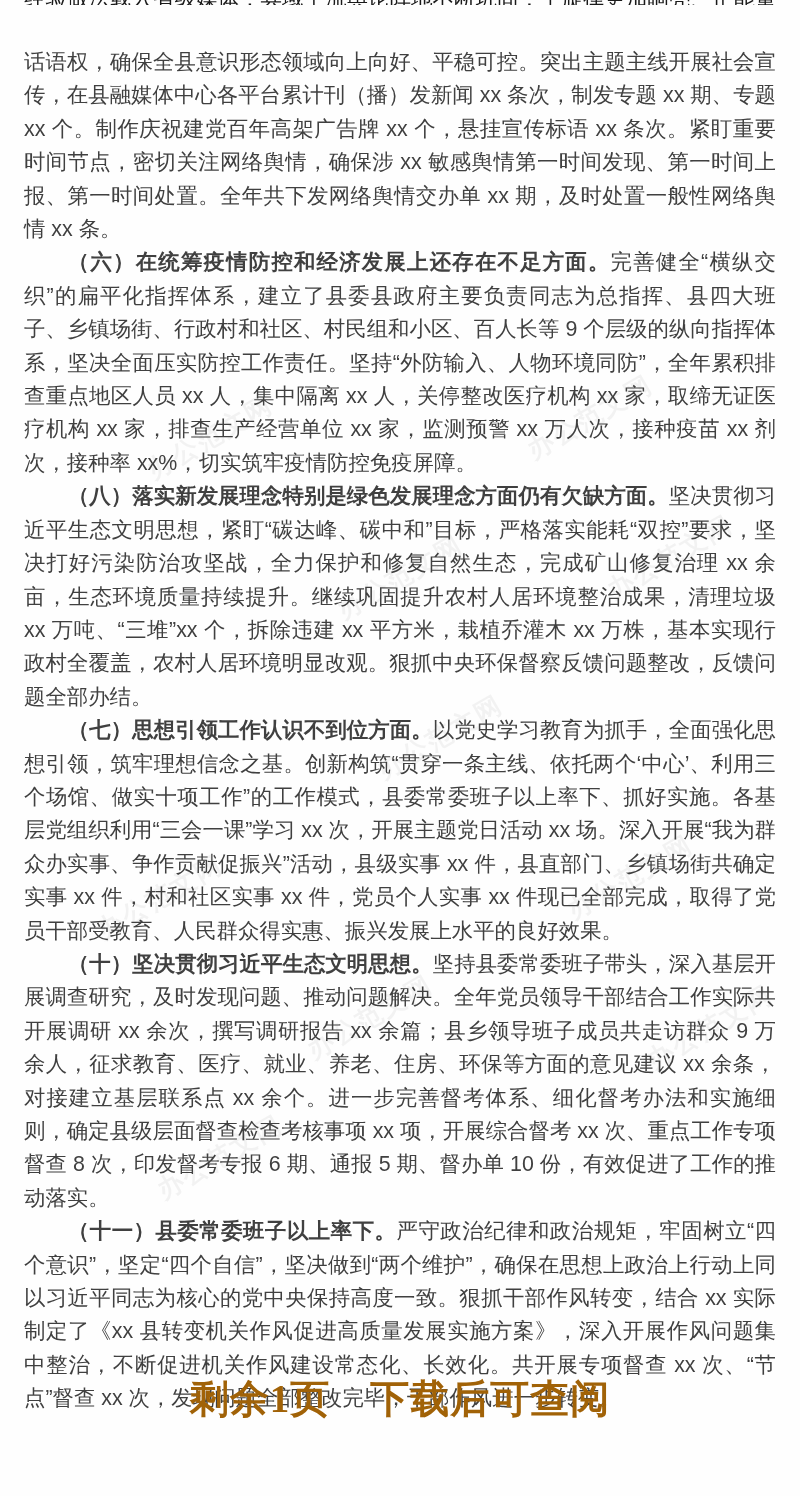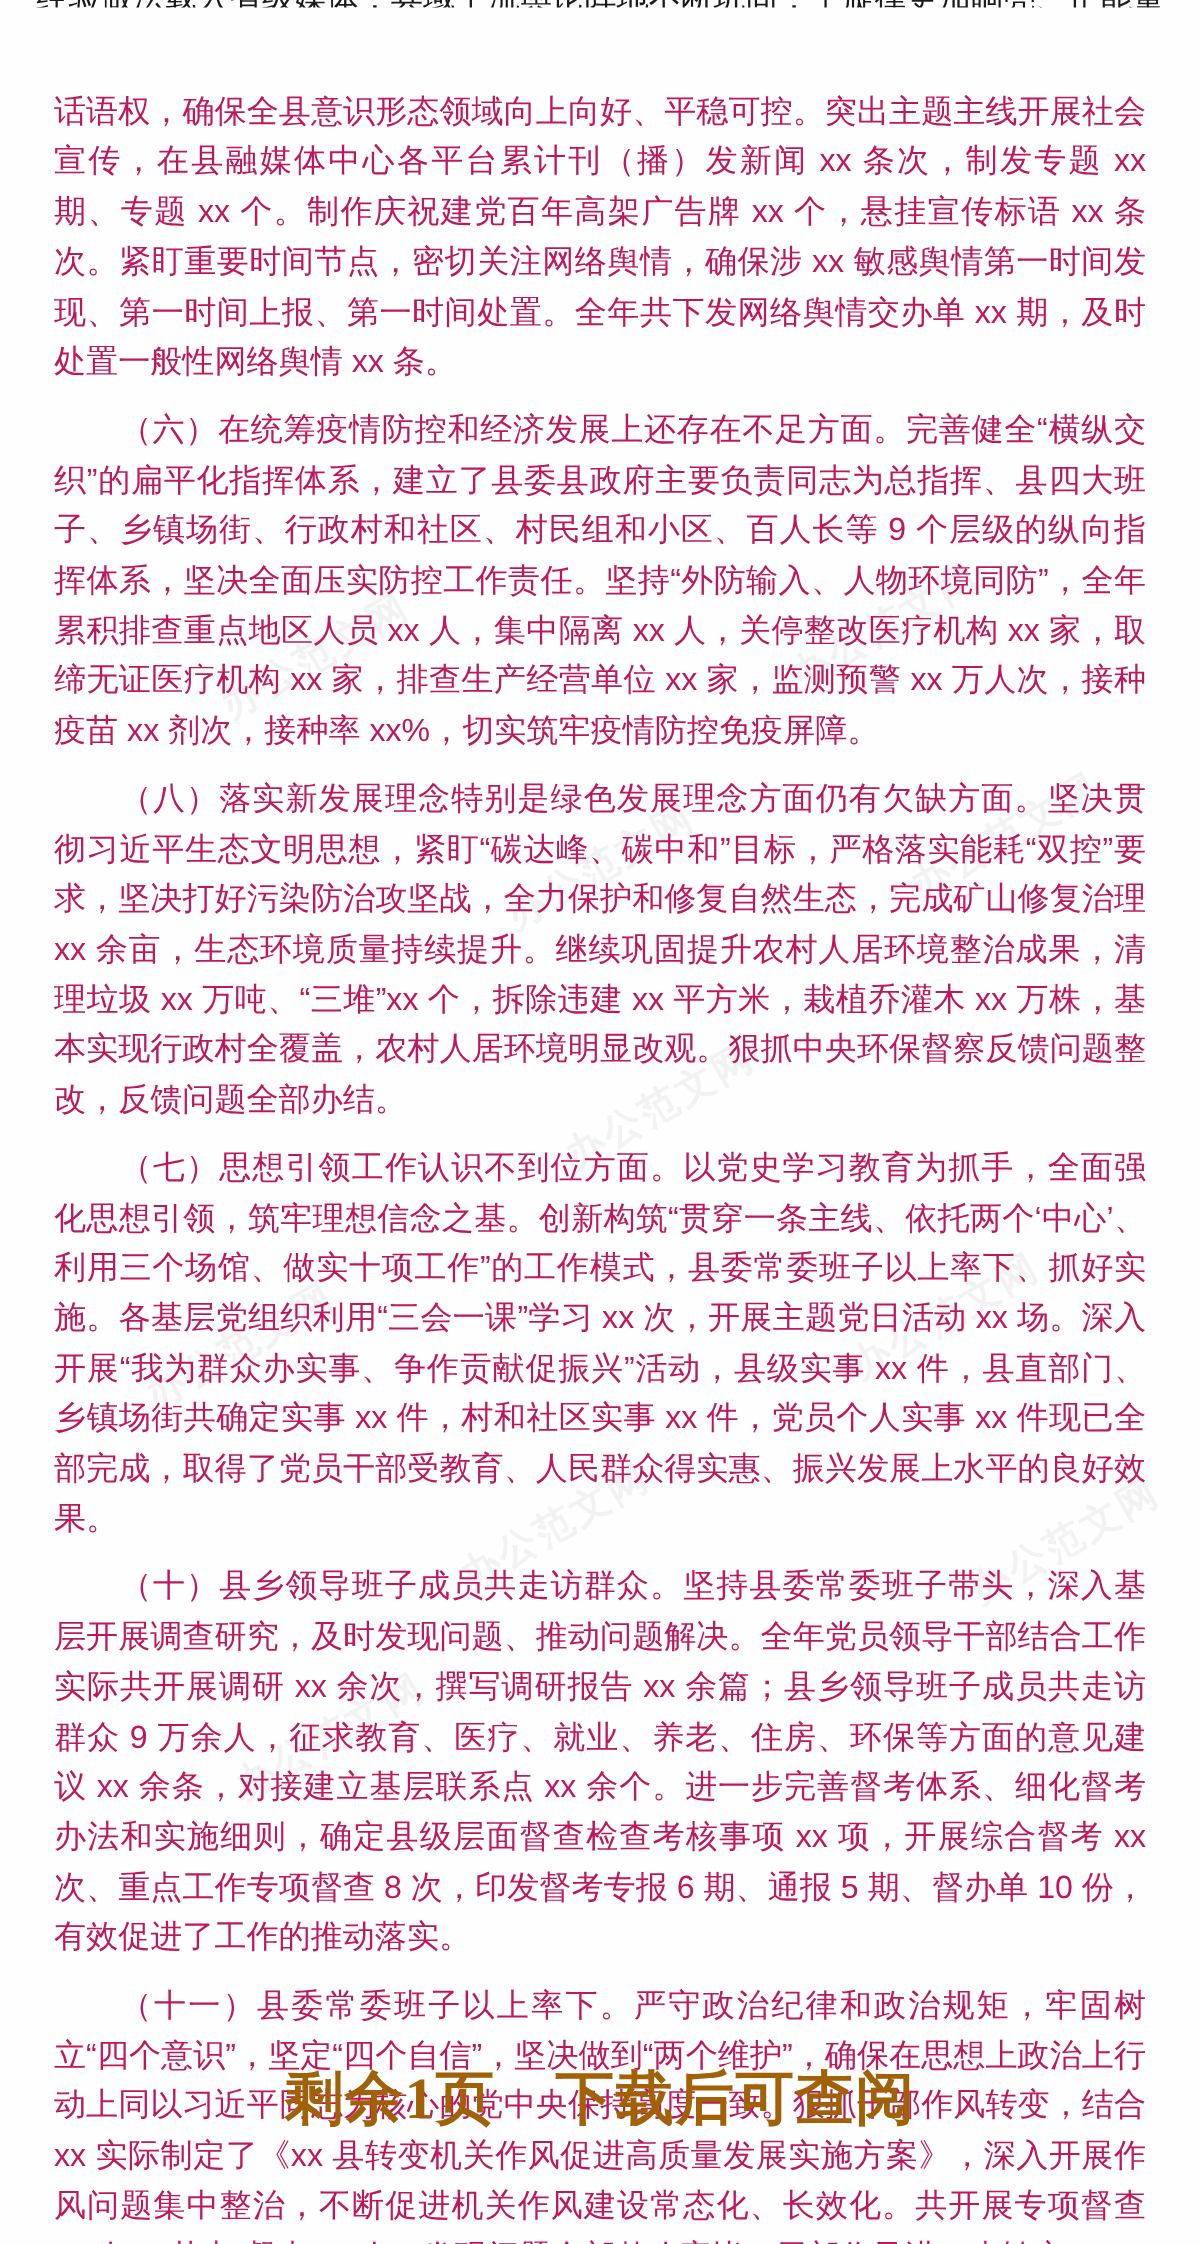--- a/index.html
+++ b/index.html
@@ -65,34 +65,34 @@
 
   
   .doc-body {
     position: absolute;
     left: 24px;
     top: 46px;
     width: 752px;
     z-index: 2;
   }
   p.para {
-    margin: 12px;
+    margin: 0;
     font-size: 21.4px;
     line-height: 33.4px;
-    color: #be185d;
+    color: #404040;
     text-align: justify;
     text-justify: inter-ideograph;
     text-align-last: left;
     letter-spacing: 0px;
     font-weight: normal;
   }
   p.indent { text-indent: 2.05em; }
   p.flush  { text-indent: 0; }
   .hd {
-    font-weight: normal;
+    font-weight: bold;
   }
 
   
   .footer-teaser {
     position: absolute;
     left: 0;
     top: 1372px;
     width: 800px;
     text-align: center;
     z-index: 3;
@@ -141,21 +141,21 @@
     <p class="para indent">
       <span class="hd">（八）落实新发展理念特别是绿色发展理念方面仍有欠缺方面。</span><span>坚决贯彻习近平生态文明思想，紧盯“碳达峰、碳中和”目标，严格落实能耗“双控”要求，坚决打好污染防治攻坚战，全力保护和修复自然生态，完成矿山修复治理 xx 余亩，生态环境质量持续提升。继续巩固提升农村人居环境整治成果，清理垃圾 xx 万吨、“三堆”xx 个，拆除违建 xx 平方米，栽植乔灌木 xx 万株，基本实现行政村全覆盖，农村人居环境明显改观。狠抓中央环保督察反馈问题整改，反馈问题全部办结。</span>
     </p>
 
     <p class="para indent">
       <span class="hd">（七）思想引领工作认识不到位方面。</span><span>以党史学习教育为抓手，全面强化思想引领，筑牢理想信念之基。创新构筑“贯穿一条主线、依托两个‘中心’、利用三个场馆、做实十项工作”的工作模式，县委常委班子以上率下、抓好实施。各基层党组织利用“三会一课”学习 xx 次，开展主题党日活动 xx 场。深入开展“我为群众办实事、争作贡献促振兴”活动，县级实事 xx 件，县直部门、乡镇场街共确定实事 xx 件，村和社区实事 xx 件，党员个人实事 xx 件现已全部完成，取得了党员干部受教育、人民群众得实惠、振兴发展上水平的良好效果。</span>
     </p>
 
 
     <p class="para indent">
-      <span class="hd">（十）县乡领导班子成员共走访群众。</span><span>坚持县委常委班子带头，深入基层开展调查研究，及时发现问题、推动问题解决。全年党员领导干部结合工作实际共开展调研 xx 余次，撰写调研报告 xx 余篇；县乡领导班子成员共走访群众 9 万余人，征求教育、医疗、就业、养老、住房、环保等方面的意见建议 xx 余条，对接建立基层联系点 xx 余个。进一步完善督考体系、细化督考办法和实施细则，确定县级层面督查检查考核事项 xx 项，开展综合督考 xx 次、重点工作专项督查 8 次，印发督考专报 6 期、通报 5 期、督办单 10 份，有效促进了工作的推动落实。</span>
+      <span class="hd">（十）坚决贯彻习近平生态文明思想。</span><span>坚持县委常委班子带头，深入基层开展调查研究，及时发现问题、推动问题解决。全年党员领导干部结合工作实际共开展调研 xx 余次，撰写调研报告 xx 余篇；县乡领导班子成员共走访群众 9 万余人，征求教育、医疗、就业、养老、住房、环保等方面的意见建议 xx 余条，对接建立基层联系点 xx 余个。进一步完善督考体系、细化督考办法和实施细则，确定县级层面督查检查考核事项 xx 项，开展综合督考 xx 次、重点工作专项督查 8 次，印发督考专报 6 期、通报 5 期、督办单 10 份，有效促进了工作的推动落实。</span>
     </p>
 
     <p class="para indent">
       <span class="hd">（十一）县委常委班子以上率下。</span><span>严守政治纪律和政治规矩，牢固树立“四个意识”，坚定“四个自信”，坚决做到“两个维护”，确保在思想上政治上行动上同以习近平同志为核心的党中央保持高度一致。狠抓干部作风转变，结合 xx 实际制定了《xx 县转变机关作风促进高质量发展实施方案》，深入开展作风问题集中整治，不断促进机关作风建设常态化、长效化。共开展专项督查 xx 次、“节点”督查 xx 次，发现问题全部整改完毕，干部作风进一步转变。</span>
     </p>
 
   </div>
 
   <div class="footer-teaser">
     <span class="ft-text">剩余1页　下载后可查阅</span>

